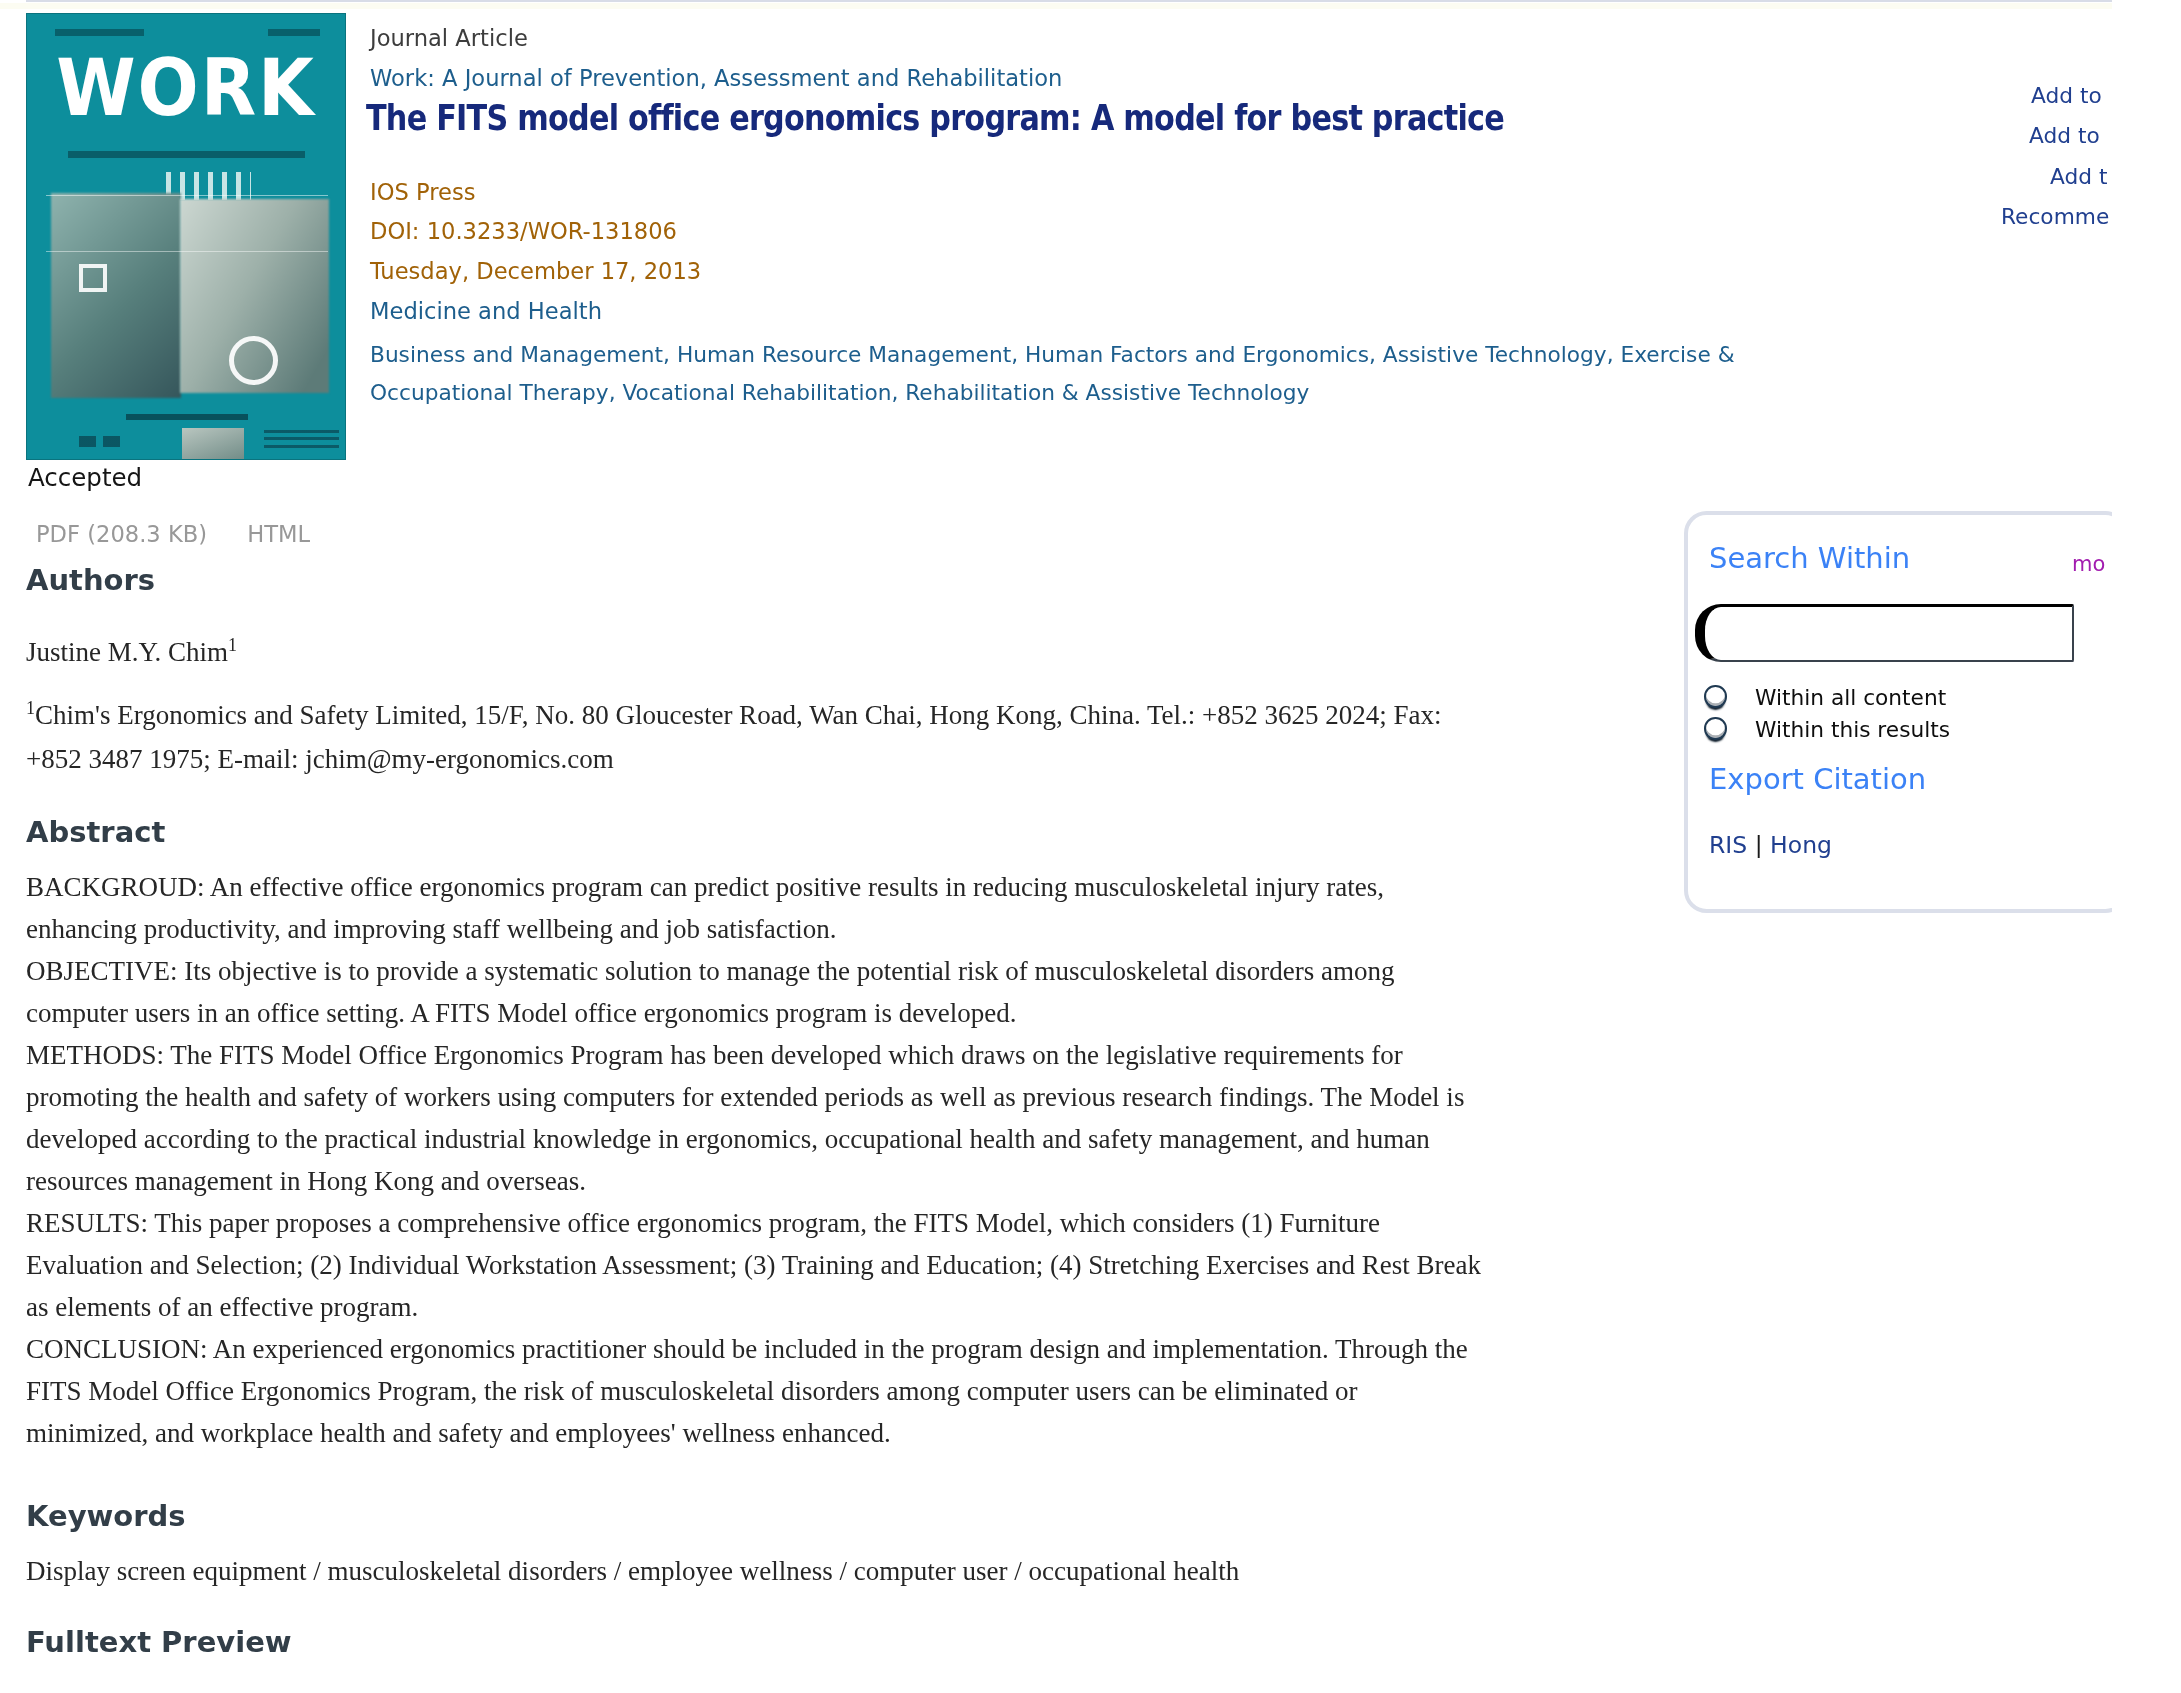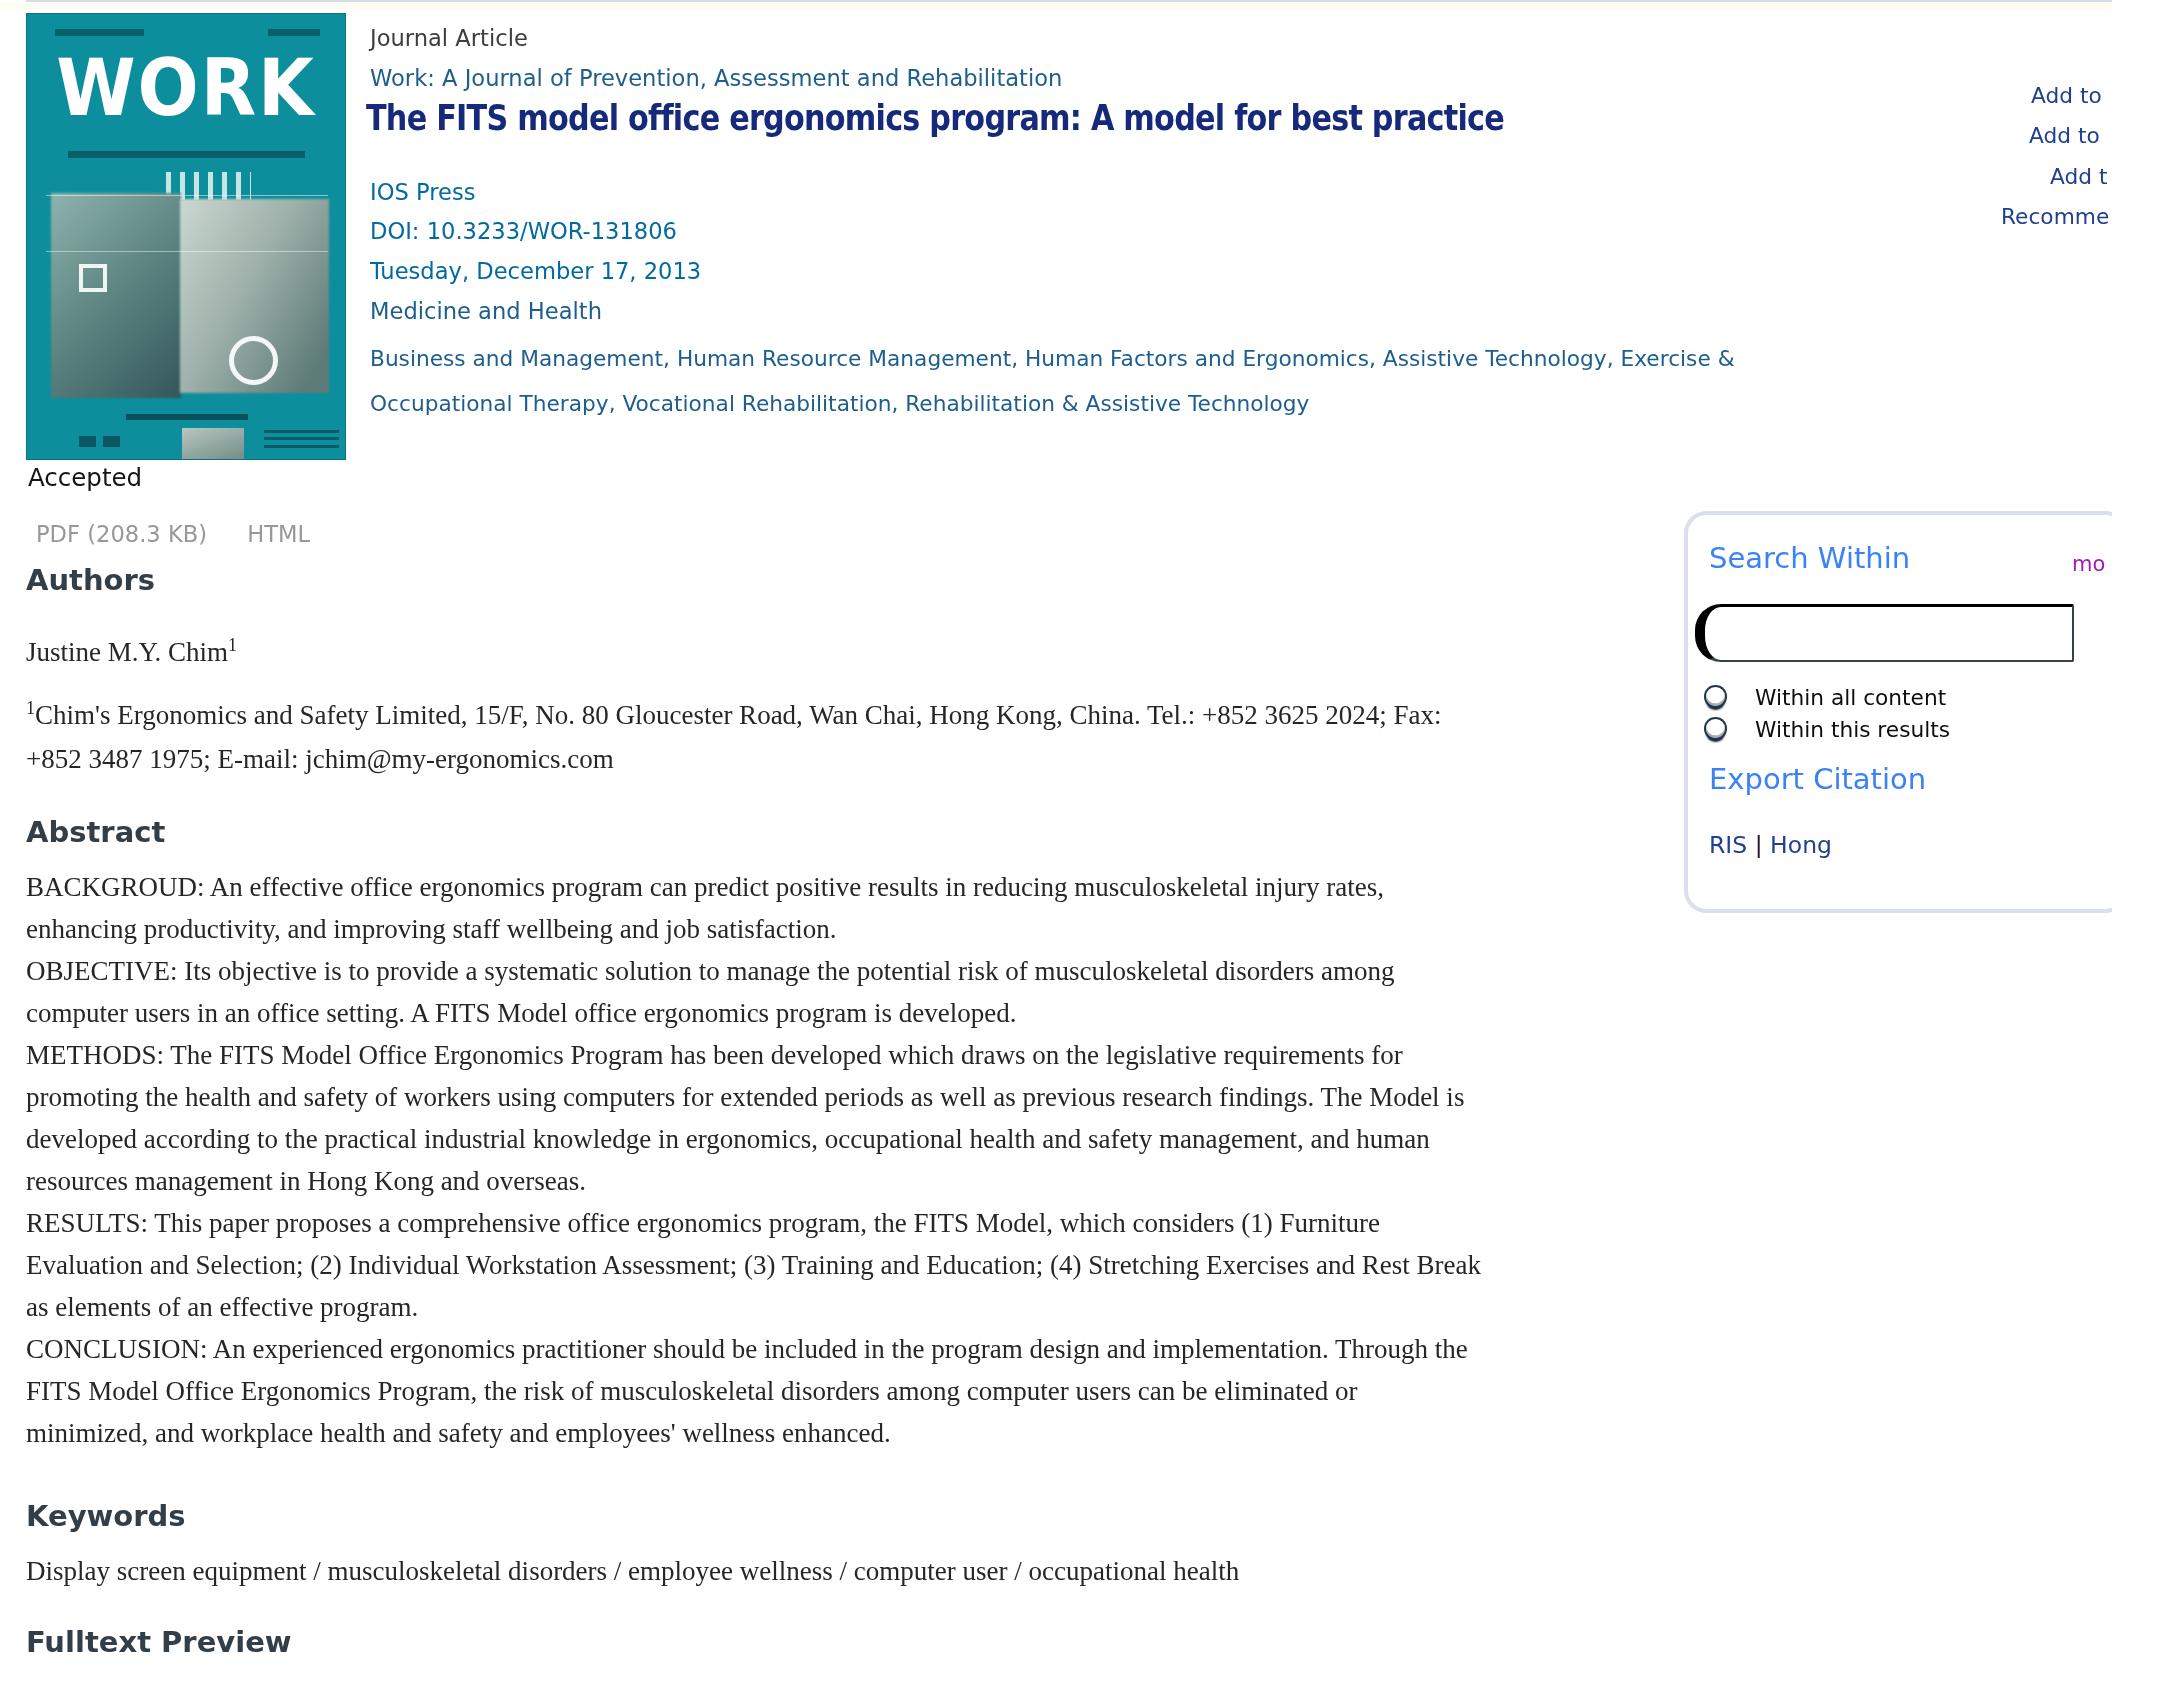--- a/index.html
+++ b/index.html
@@ -35,24 +35,24 @@
   .cover .tblock { position:absolute; left:237px; top:416px; width:75px; height:21px;
                    background:repeating-linear-gradient(#0a4450 0 2.8px,transparent 2.8px 7.5px); opacity:.7; }
   .cover .ioslogo { position:absolute; left:52px; top:422px; width:43px; height:11.3px;
                     background:repeating-linear-gradient(90deg,#0a4450 0 17px,transparent 17px 24.5px); opacity:.75; }
 
   
   .kicker { left:370px; top:25.4px;  font-size:22.6px; color:#3d3d3d; }
   .jlink  { left:370px; top:65px;  font-size:22.6px; color:#1d5e8d; }
   .title  { left:366px; top:97px; font-size:36px; font-weight:700; color:#16297b;
             letter-spacing:-0.9px; white-space:nowrap; transform:scaleX(.84); transform-origin:left top; }
-  .meta   { left:370px; font-size:22.6px; color:#0369a1; }
+  .meta   { left:370px; font-size:22.6px; color:#a16207; }
   .m1 { top:179px; } .m2 { top:218px; } .m3 { top:258px; }
   .cat { left:370px; top:298px; font-size:22.6px; color:#1d5e8d; }
-  .subjects { left:370px; top:336px; width:1431px; font-size:21.7px; line-height:45px; color:#1d5e8d; }
+  .subjects { left:370px; top:336px; width:1431px; font-size:21.7px; line-height:38px; color:#1d5e8d; }
   .subjects a { color:#1d5e8d; }
 
   
   .rlinks a { position:absolute; font-size:21.7px; color:#203f8f; white-space:nowrap; }
   .rlinks a:nth-child(1) { left:2031px; top:83px; }
   .rlinks a:nth-child(2) { left:2029px; top:123px; }
   .rlinks a:nth-child(3) { left:2050px; top:164px; }
   .rlinks a:nth-child(4) { left:2001px; top:204px; }
 
   .accepted { left:28px; top:463px; font-size:24.5px; color:#151515; }

